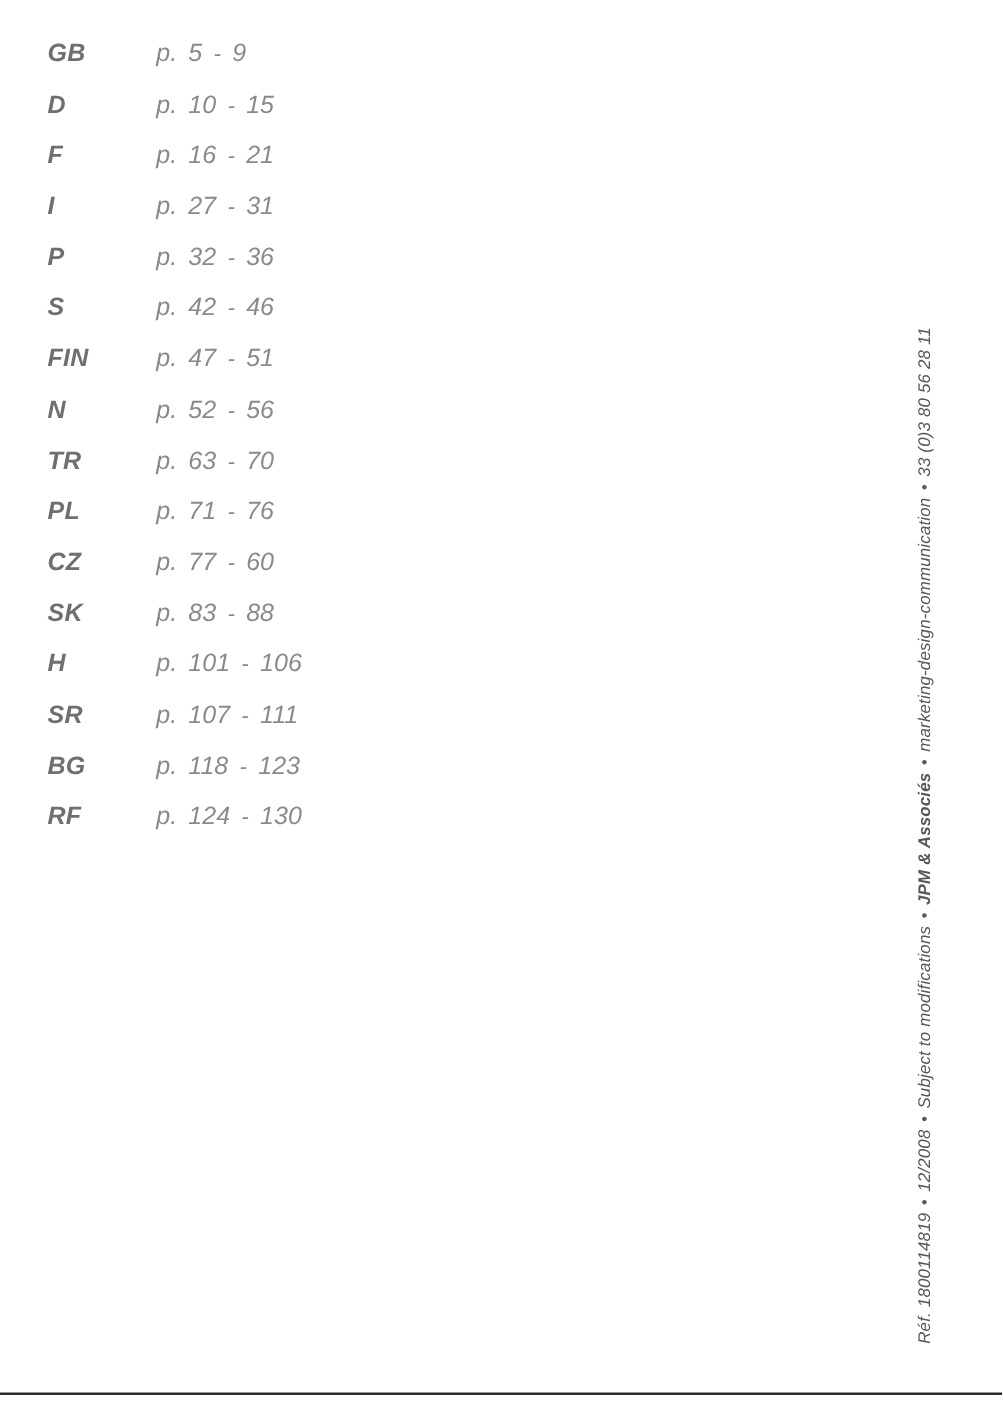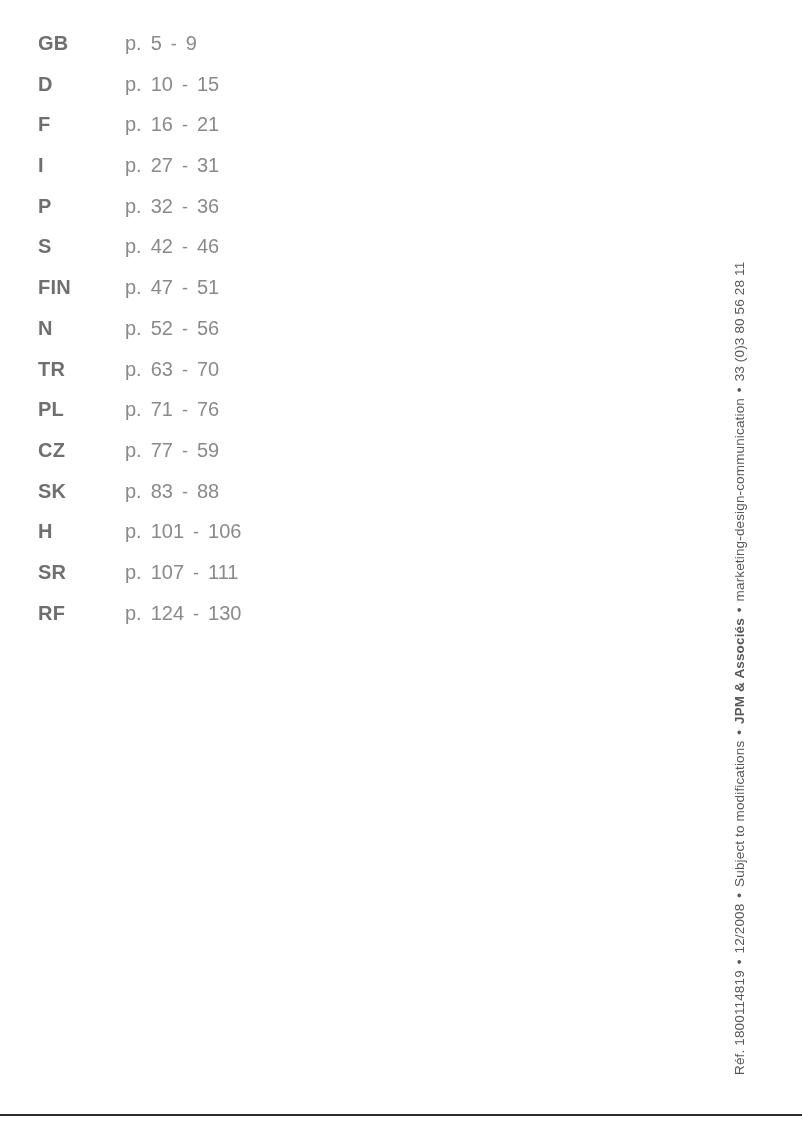--- a/index.html
+++ b/index.html
@@ -9,20 +9,21 @@
   }
   body {
     font-family: "Liberation Sans", sans-serif;
   }
   .page {
     position: relative;
     width: 802px;
     height: 1121px;
     background: #ffffff;
     overflow: hidden;
+    font-style: italic;
   }
 
   
   .toc {
     position: absolute;
     left: 38px;
     top: 33px;
     width: 420px;
   }
   .toc-row {
@@ -139,33 +140,37 @@
       <div class="toc-row">
         <div class="toc-code">TR</div>
         <div class="toc-pages"><span class="pg-prefix">p.</span><span class="pg-from">63</span><span class="pg-dash">-</span><span class="pg-to">70</span></div>
       </div>
       <div class="toc-row">
         <div class="toc-code">PL</div>
         <div class="toc-pages"><span class="pg-prefix">p.</span><span class="pg-from">71</span><span class="pg-dash">-</span><span class="pg-to">76</span></div>
       </div>
       <div class="toc-row">
         <div class="toc-code">CZ</div>
-        <div class="toc-pages"><span class="pg-prefix">p.</span><span class="pg-from">77</span><span class="pg-dash">-</span><span class="pg-to">59</span></div>
+        <div class="toc-pages"><span class="pg-prefix">p.</span><span class="pg-from">77</span><span class="pg-dash">-</span><span class="pg-to">60</span></div>
       </div>
       <div class="toc-row">
         <div class="toc-code">SK</div>
         <div class="toc-pages"><span class="pg-prefix">p.</span><span class="pg-from">83</span><span class="pg-dash">-</span><span class="pg-to">88</span></div>
       </div>
       <div class="toc-row">
         <div class="toc-code">H</div>
         <div class="toc-pages"><span class="pg-prefix">p.</span><span class="pg-from">101</span><span class="pg-dash">-</span><span class="pg-to">106</span></div>
       </div>
       <div class="toc-row">
         <div class="toc-code">SR</div>
         <div class="toc-pages"><span class="pg-prefix">p.</span><span class="pg-from">107</span><span class="pg-dash">-</span><span class="pg-to">111</span></div>
+      </div>
+      <div class="toc-row">
+        <div class="toc-code">BG</div>
+        <div class="toc-pages"><span class="pg-prefix">p.</span><span class="pg-from">118</span><span class="pg-dash">-</span><span class="pg-to">123</span></div>
       </div>
       <div class="toc-row">
         <div class="toc-code">RF</div>
         <div class="toc-pages"><span class="pg-prefix">p.</span><span class="pg-from">124</span><span class="pg-dash">-</span><span class="pg-to">130</span></div>
       </div>
     </div>
 
   <div class="side-note-wrap">
     <div class="side-note">
       <span>Réf. 1800114819</span>

